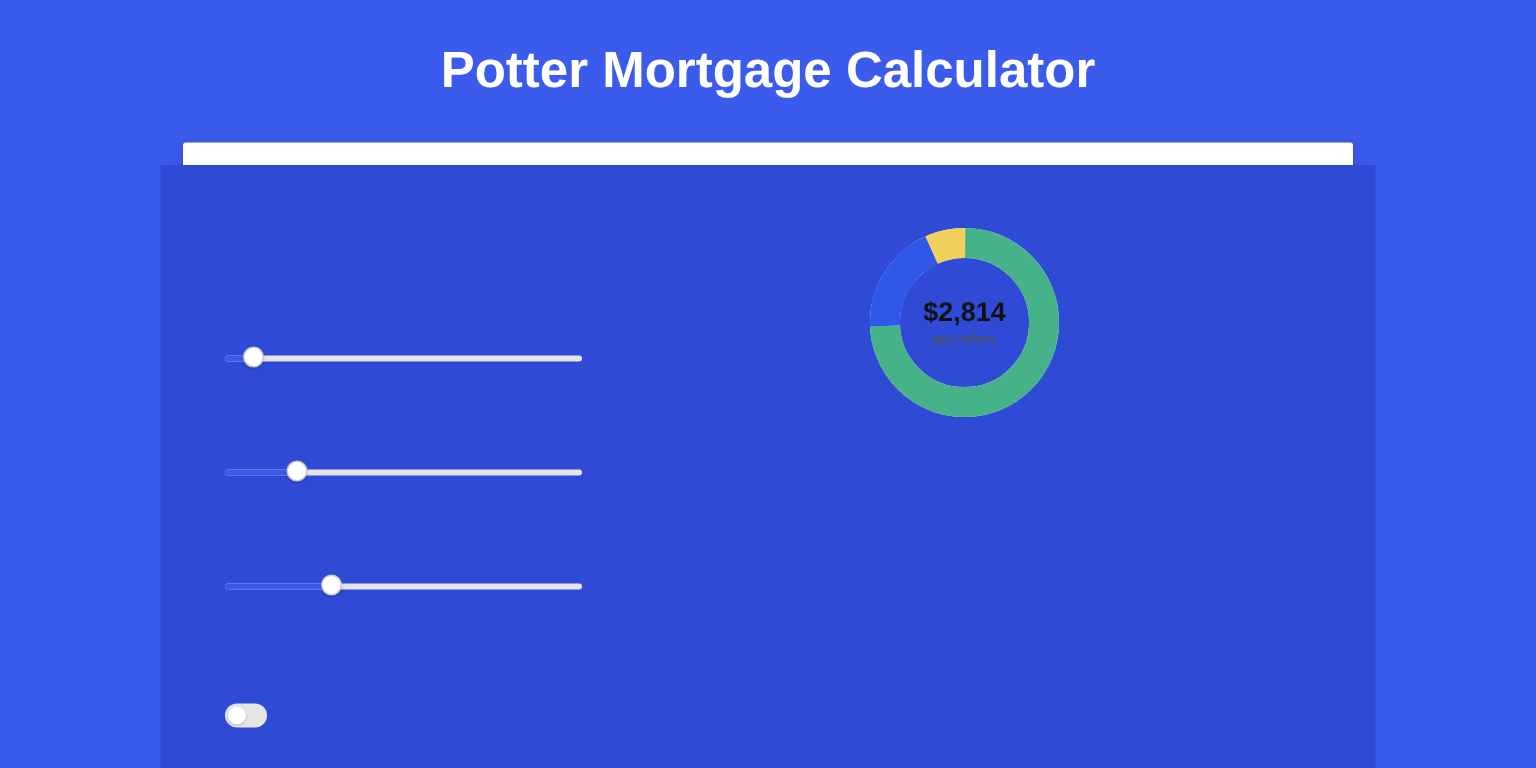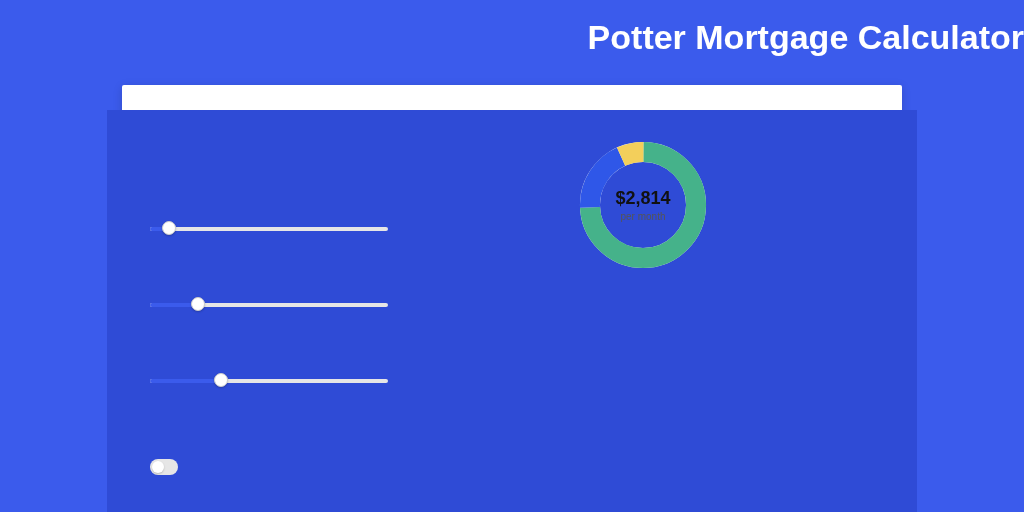--- a/index.html
+++ b/index.html
@@ -5,25 +5,25 @@
   * { box-sizing: border-box; margin: 0; padding: 0; }
   body {
     font-family: -apple-system, BlinkMacSystemFont, "Segoe UI", Arial, sans-serif;
     background: #3b5bec;
     width: 1024px;
     height: 512px;
     overflow: hidden;
     position: relative;
   }
   .page-title {
-    text-align: right;
+    text-align: center;
     color: #fff;
     font-weight: 800;
     font-size: 34px;
-    padding: 18px 0 28px;
+    padding: 28px 0 28px;
   }
   .card {
     background: #fff;
     width: 780px;
     margin: 0 auto;
     border-radius: 2px;
     box-shadow: 0 2px 10px rgba(0,0,0,.15);
     padding: 24px 28px 12px;
     display: flex;
     gap: 24px;
@@ -251,21 +251,21 @@
           <circle cx="21" cy="21" r="15.915" fill="none" stroke="#eee" stroke-width="6"></circle>
 
           <circle cx="21" cy="21" r="15.915" fill="none" stroke="#45b28a" stroke-width="6" stroke-dasharray="74.2 25.8" stroke-dashoffset="25"></circle>
 
           <circle cx="21" cy="21" r="15.915" fill="none" stroke="#2f57e8" stroke-width="6" stroke-dasharray="18.9 81.1" stroke-dashoffset="50.8"></circle>
 
           <circle cx="21" cy="21" r="15.915" fill="none" stroke="#f3cf5b" stroke-width="6" stroke-dasharray="6.9 93.1" stroke-dashoffset="31.9"></circle>
         </svg>
         <div class="donut-center">
           <div class="donut-value">$2,814</div>
-          <div class="donut-sub">per month</div>
+          <div class="donut-sub">per refers</div>
         </div>
       </div>
     </div>
 
     <div class="legend-row">
       <div class="legend-left">
         <span class="dot" style="background:#45b28a"></span>
         <span>Principal &amp; Interest:</span>
       </div>
       <span class="legend-val">$2,089</span>

